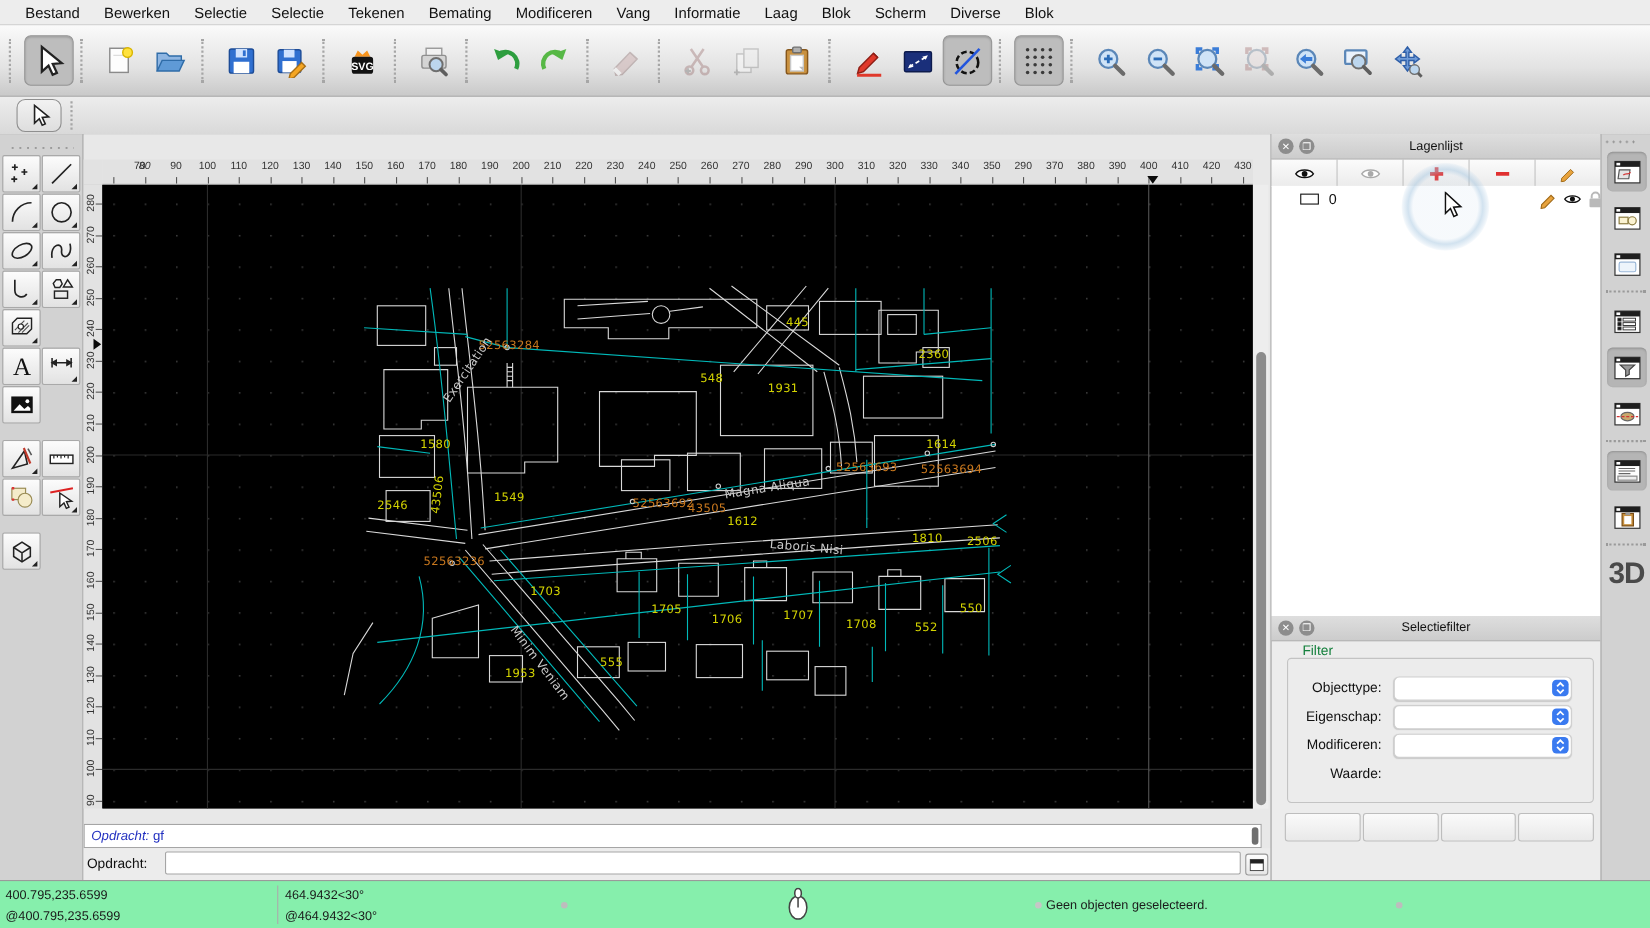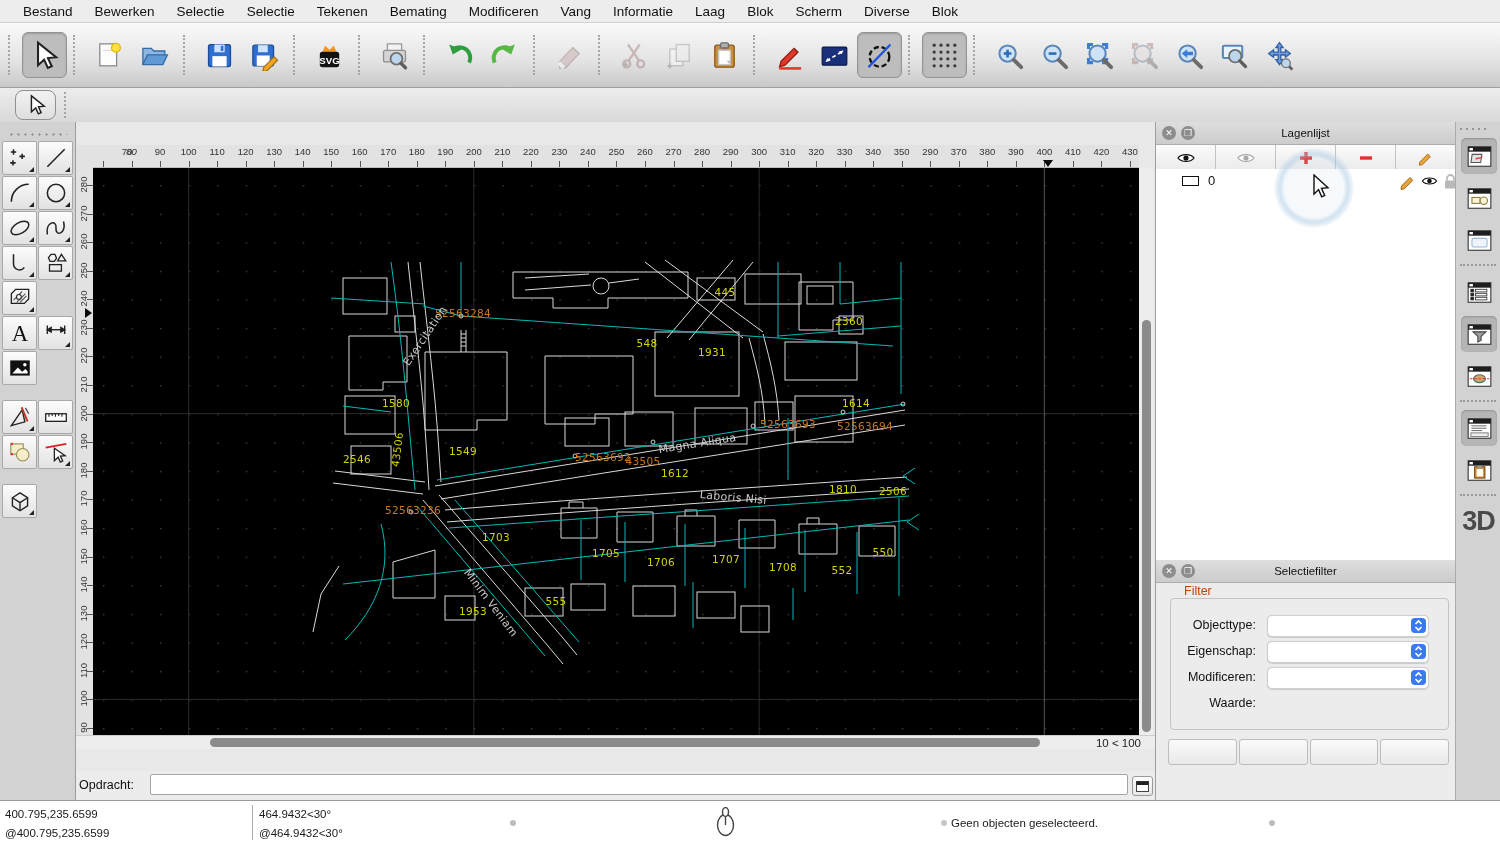--- a/index.html
+++ b/index.html
@@ -89,41 +89,41 @@
   .lt-cell svg{width:20px;height:16px;}
   .layer-list{position:absolute;left:0;top:47px;right:0;bottom:0;background:#fff;}
   .layer-row{position:relative;height:24px;}
   .layer-swatch{position:absolute;left:26px;top:7px;width:17px;height:10px;background:#fff;border:1.5px solid #111;box-sizing:border-box;}
   .layer-name{position:absolute;left:52px;top:4px;font-size:13px;color:#111;}
   .layer-ico{position:absolute;top:4px;width:17px;height:16px;}
   .halo{position:absolute;border-radius:50%;pointer-events:none;
         background:radial-gradient(circle,rgba(185,210,232,.12) 52%,rgba(165,198,224,.5) 60%,rgba(190,214,234,.28) 68%,rgba(190,214,234,0) 72%);}
   .cursor-arrow{position:absolute;pointer-events:none;}
   
-  .filter-label{position:absolute;left:28px;top:24px;font-size:12.5px;color:#c2410c;}
+  .filter-label{position:absolute;left:28px;top:24px;font-size:12.5px;color:#15803d;}
   .filter-box{position:absolute;left:14px;top:38px;width:279px;height:132px;border:1px solid #c3c3c3;border-radius:4px;box-sizing:border-box;}
   .frow{position:absolute;left:0;width:300px;height:22px;}
   .frow .flab{position:absolute;left:0;width:100px;text-align:right;font-size:12.5px;color:#111;top:3px;}
   .fsel{position:absolute;left:111px;top:0;width:160px;height:20px;background:#fff;border:1px solid #cfcfcf;
         border-radius:5px;box-shadow:0 .5px 1px rgba(0,0,0,.15);}
   .fstep{position:absolute;right:2px;top:2px;width:15px;height:15px;border-radius:4px;background:#3a7af0;}
   .factions{position:absolute;left:12px;width:281px;height:26px;display:flex;gap:2px;}
   .fabtn{flex:1;background:linear-gradient(#fafafa,#e9e9e9);border:1px solid #bdbdbd;border-radius:3px;
          display:flex;align-items:center;justify-content:center;}
   
   .dockcol{position:absolute;left:1455px;top:122px;width:45px;height:678px;background:#d2d2d2;border-left:1px solid #ababab;box-sizing:border-box;}
   .dockstrip{position:absolute;left:2px;top:4px;width:30px;height:6px;
       background-image:radial-gradient(#969696 1px,transparent 1.2px);background-size:6px 6px;background-repeat:repeat-x;}
   .dbtn{position:absolute;left:5px;width:36px;height:36px;border-radius:5px;display:flex;align-items:center;justify-content:center;}
   .dbtn.pressed{background:#b5b5b5;box-shadow:inset 0 1px 2px rgba(0,0,0,.2);}
   .dbtn svg{width:27px;height:24px;}
   .dsep{position:absolute;left:4px;width:36px;height:4px;border-top:2px dotted #9a9a9a;}
   .d3d{position:absolute;left:0;width:45px;text-align:center;font-size:27px;color:#4a4a4a;font-weight:bold;letter-spacing:-1px;}
   
-  .statusbar{position:absolute;left:0;top:800px;width:1500px;height:44px;background:#ffffff;border-top:1px solid #9a9a9a;box-sizing:border-box;}
+  .statusbar{position:absolute;left:0;top:800px;width:1500px;height:44px;background:#86efac;border-top:1px solid #9a9a9a;box-sizing:border-box;}
   .st{position:absolute;font-size:11.5px;color:#1a1a1a;}
   .st-sep{position:absolute;left:252px;top:4px;width:1px;height:35px;background:#ababab;}
   .st-dot{position:absolute;width:6px;height:6px;border-radius:50%;background:#bdbdbd;top:19px;}
   .mouse-ico{position:absolute;left:716px;top:6px;}
 </style>
 </head>
 <body>
 
 <div id="app">
 
@@ -832,25 +832,25 @@
             <text x="335" y="170" fill="#c9c9c9" text-anchor="middle" font-size="11" transform="rotate(-56 335 170)">Exercitation</text>
             <text x="395" y="437" fill="#c9c9c9" text-anchor="middle" font-size="11" transform="rotate(53 395 437)">Minim Veniam</text>
             <text x="308" y="282" fill="#d3d300" text-anchor="middle" transform="rotate(-83 308 282)">43506</text>
           </g>
       </svg>
     </div>
 
     <div class="vscroll">
       <div class="vthumb" style="top:152px;height:412px;"></div>
     </div>
-    <div class="hscrollrow">
-      <div class="hthumb" style="left:134px;width:830px;"></div>
-      <span class="zoomind">10 &lt; 100</span>
+
+    <div class="history">
+      <div class="htext"><span class="hpfx">Opdracht:</span> <span>gf</span></div>
+      <div class="hist-thumb"></div>
     </div>
-
 
     <div class="cmdrow">
       <label>Opdracht:</label>
       <input type="text" value="" style="">
       <div class="cmdbtn">
         <svg width="13" height="11" viewBox="0 0 13 11">
             <rect x="0.5" y="0.5" width="12" height="10" fill="#fff" stroke="#444"></rect>
             <rect x="0.5" y="0.5" width="12" height="3.5" fill="#222"></rect>
           </svg>
       </div>

